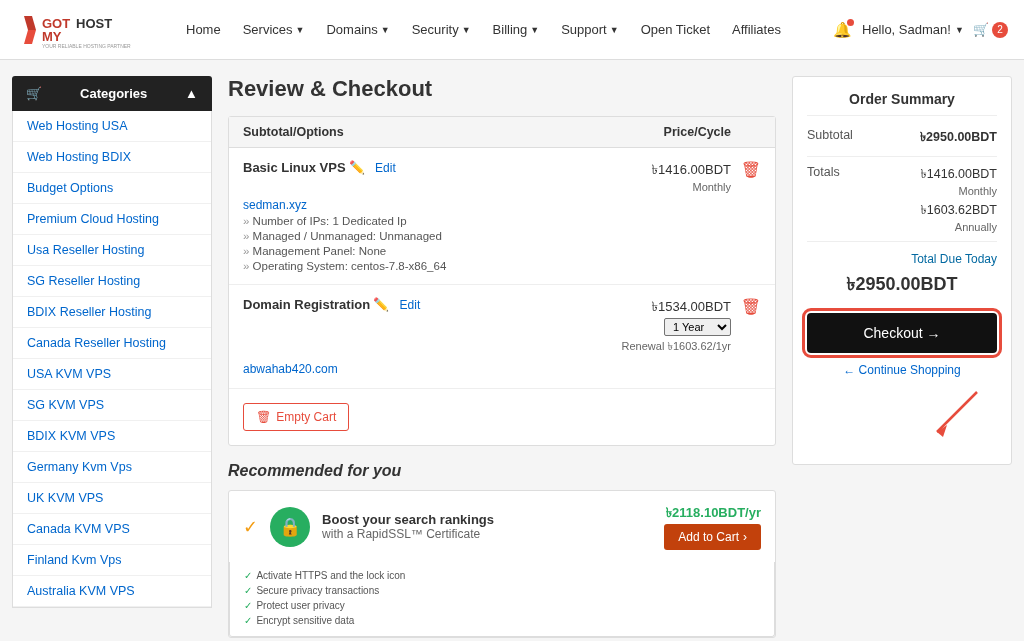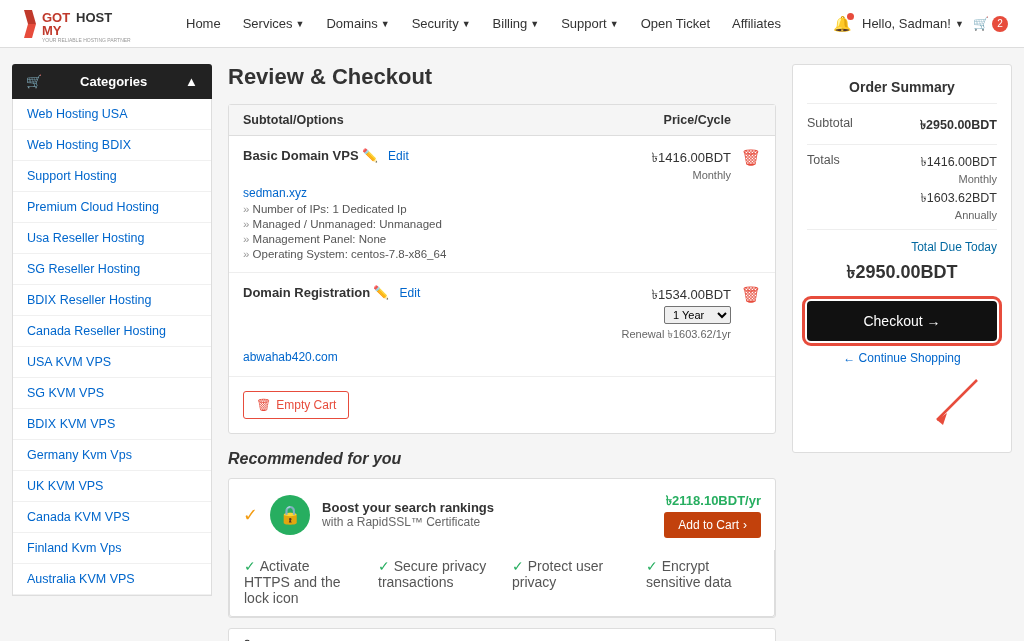--- a/index.html
+++ b/index.html
@@ -5,21 +5,21 @@
     * { box-sizing: border-box; margin: 0; padding: 0; }
     body { font-family: Arial, sans-serif; font-size: 13px; background: #f5f5f5; color: #333; }
 
     
     .navbar {
       background: #fff;
       border-bottom: 1px solid #ddd;
       display: flex;
       align-items: center;
       padding: 8px 16px;
-      height: 48px;
+      height: 60px;
       gap: 4px;
     }
     .navbar-brand {
       display: flex;
       align-items: center;
       margin-right: 16px;
     }
     .brand-logo {
       width: 140px;
       height: 36px;
@@ -274,28 +274,28 @@
       border-radius: 3px;
       cursor: pointer;
       font-size: 12px;
       display: flex;
       align-items: center;
       gap: 4px;
       white-space: nowrap;
     }
     .recommend-features {
       display: grid;
-      grid-template-columns: 1fr 1fr 1fr 1fr;
+      grid-template-columns: 1fr;
       gap: 4px 20px;
       padding: 8px 14px 10px;
       background: #fff;
       border: 1px solid #ddd;
       border-top: none;
       border-radius: 0 0 3px 3px;
-      font-size: 14px;
+      font-size: 10px;
       color: #555;
     }
     .feature-check {
       color: #27ae60;
       margin-right: 4px;
     }
 
     
     .promo-section {
       background: #fff;
@@ -431,21 +431,21 @@
 
   <aside class="sidebar">
     <div class="sidebar-header">
       <span>🛒</span>
       <span>Categories</span>
       <span>▲</span>
     </div>
     <div class="sidebar-items">
       <div class="sidebar-item">Web Hosting USA</div>
       <div class="sidebar-item">Web Hosting BDIX</div>
-      <div class="sidebar-item">Support Hosting</div>
+      <div class="sidebar-item">Budget Options</div>
       <div class="sidebar-item">Premium Cloud Hosting</div>
       <div class="sidebar-item">Usa Reseller Hosting</div>
       <div class="sidebar-item">SG Reseller Hosting</div>
       <div class="sidebar-item">BDIX Reseller Hosting</div>
       <div class="sidebar-item">Canada Reseller Hosting</div>
       <div class="sidebar-item">USA KVM VPS</div>
       <div class="sidebar-item">SG KVM VPS</div>
       <div class="sidebar-item">BDIX KVM VPS</div>
       <div class="sidebar-item">Germany Kvm Vps</div>
       <div class="sidebar-item">UK KVM VPS</div>
@@ -461,21 +461,21 @@
     <div class="cart-table">
       <div class="cart-table-header">
         <div class="col-product">Subtotal/Options</div>
         <div class="col-price">Price/Cycle</div>
         <div class="col-action"></div>
       </div>
 
       <div class="cart-item">
         <div class="cart-item-row">
           <div class="cart-item-name">
-            <span>Basic Domain VPS</span>
+            <span>Basic Linux VPS</span>
             <span> ✏️</span>
             <a class="edit-link">Edit</a>
           </div>
           <div class="cart-item-price">
             <div>৳1416.00BDT</div>
             <div class="cart-item-cycle">Monthly</div>
           </div>
           <div class="cart-item-delete">🗑</div>
         </div>
         <div style="margin-top:4px;">

